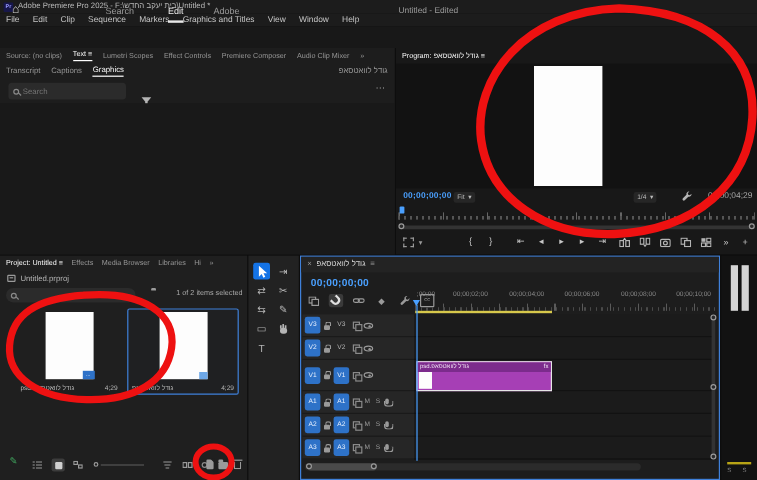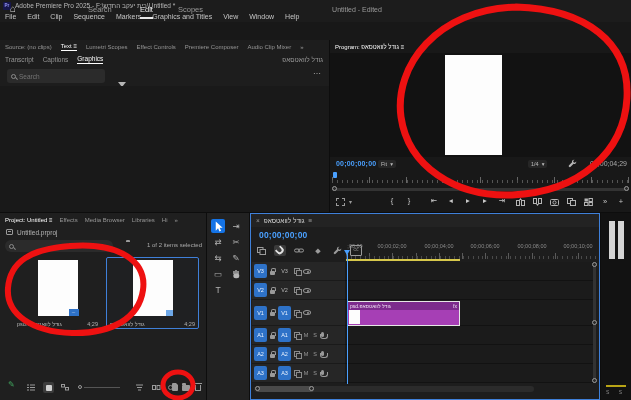--- a/index.html
+++ b/index.html
@@ -148,21 +148,21 @@
     <span>Graphics and Titles</span>
     <span>View</span>
     <span>Window</span>
     <span>Help</span>
   </div>
 
   <div id="wsbar">
     <span class="abs home">⌂</span>
     <span class="abs wstab" style="left:88px">Search</span>
     <span class="abs wstab active" style="left:140px">Edit</span>
-    <span class="abs wstab" style="left:178px">Scopes</span>
+    <span class="abs wstab" style="left:178px">Adobe</span>
     <span class="abs" id="doc-status">Untitled - Edited</span>
   </div>
 
   <div id="textpanel" class="panel">
     <div class="ptabs">
       <span>Source: (no clips)</span>
       <span class="active utab active"><span>Text</span>&nbsp;<span>≡</span></span>
       <span>Lumetri Scopes</span>
       <span>Effect Controls</span>
       <span>Premiere Composer</span>

